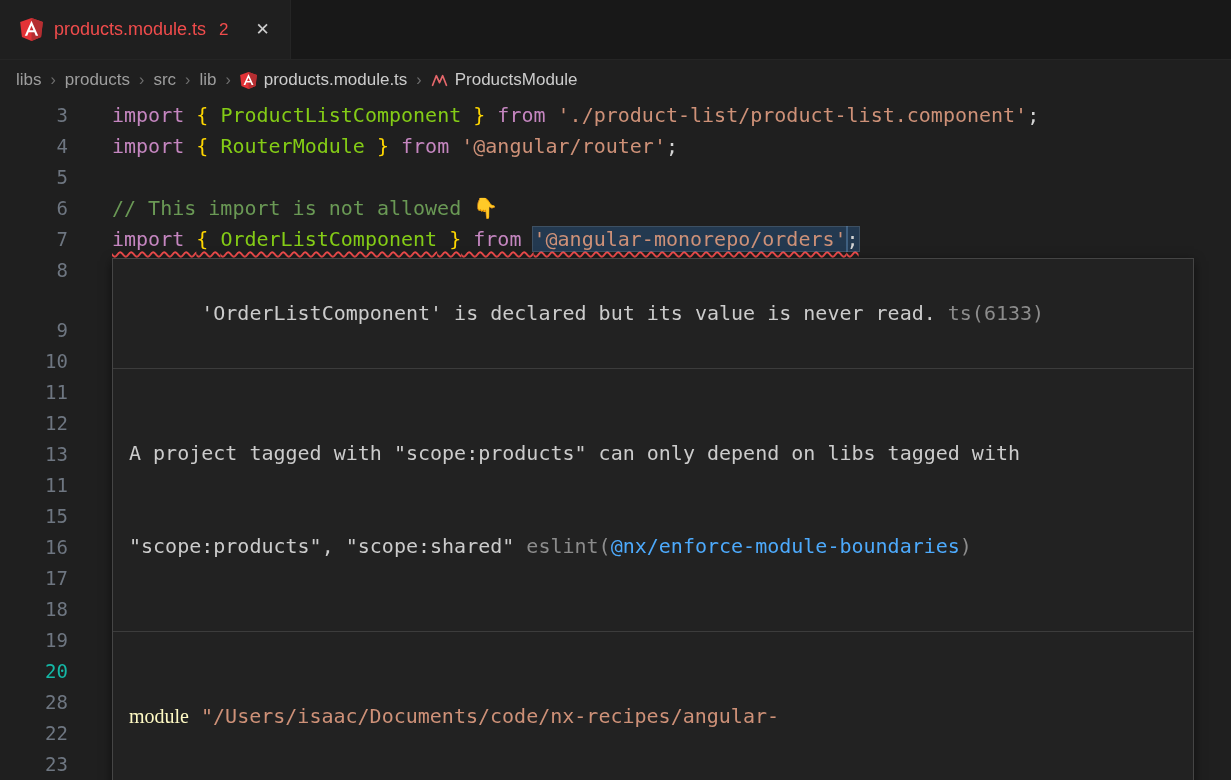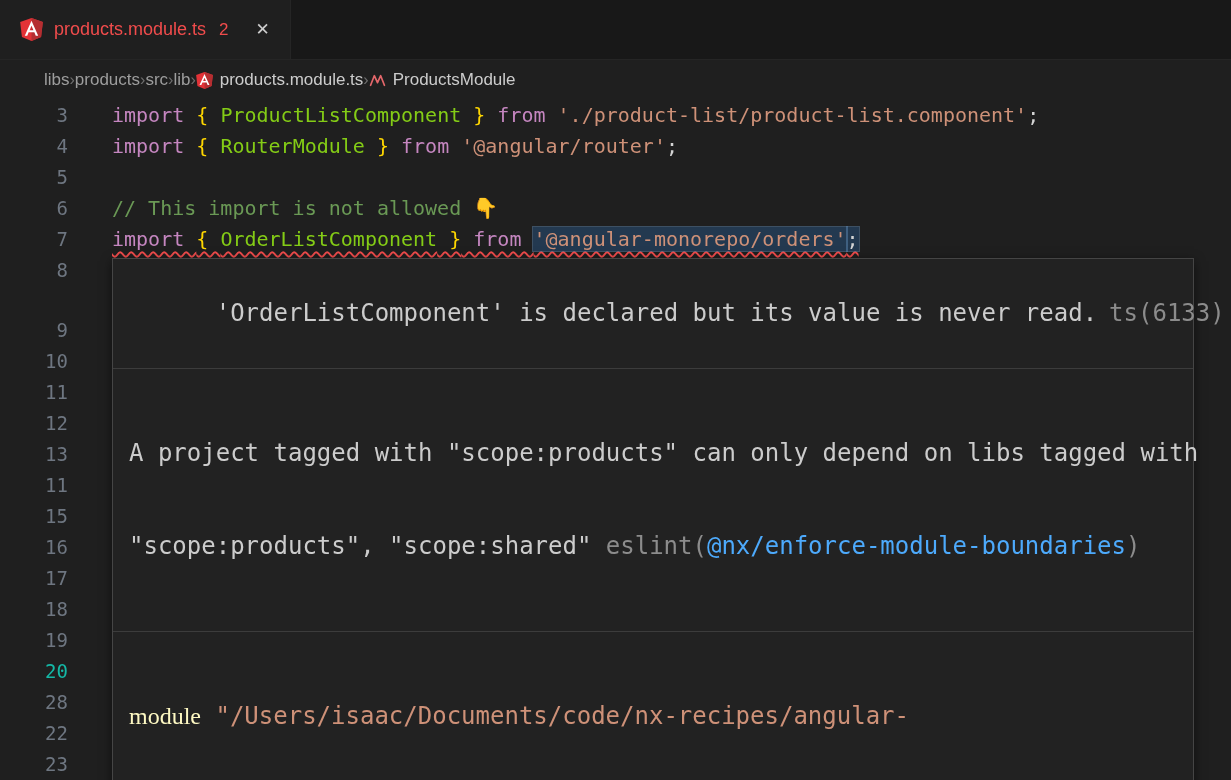--- a/index.html
+++ b/index.html
@@ -22,21 +22,21 @@
     border-right:1px solid #252525;
     cursor:pointer;
   }
   .tab-title { color:#f14c4c; font-size:18px; }
   .tab-badge { color:#f14c4c; font-size:17px; margin-left:2px; }
   .tab-close { color:#cccccc; font-size:17px; margin-left:16px; cursor:pointer; }
 
   
   .breadcrumbs {
     height:40px; background:#1f1f1f; display:flex; align-items:center;
-    padding-left:44px; font-size:17px; color:#9d9d9d;
+    padding-left:16px; gap:9px; font-size:17px; color:#9d9d9d;
   }
   .crumb { cursor:pointer; }
   .crumb-sep { color:#6e6e6e; font-size:16px; }
   .crumb-strong { color:#cccccc; }
   .crumb-with-icon { display:flex; align-items:center; gap:7px; }
 
   
   .editor { position:relative; height:680px; background:#1f1f1f;
     font-family:"DejaVu Sans Mono", monospace; font-size:20px; }
   .line-row { display:flex; height:31px; line-height:31px; }
@@ -80,21 +80,21 @@
 
   
   .hover-popup {
     position:absolute; left:112px; top:158px; width:1082px;
     background:#222222; border:1px solid #454545;
     box-shadow:0 3px 10px rgba(0,0,0,0.55);
     z-index:10;
   }
   .hover-row {
     padding:7px 16px; border-bottom:1px solid #3c3c3c;
-    color:#cccccc; font-size:24px; line-height:31px; white-space:pre;
+    color:#cccccc; font-size:20px; line-height:31px; white-space:pre;
   }
   .hover-row.first { padding:8px 16px; }
   .hv-text { color:#cccccc; }
   .hv-dim  { color:#8c8c8c; }
   .hv-dim.spaced { margin-left:12px; }
   .hv-kw   { color:#fef9c3;font-family:Liberation Serif, serif; }
   .hv-str  { color:#ce9178; }
   .hv-link { color:#4daafc; cursor:pointer; }
 
   .icon-box { display:inline-flex; align-items:center; justify-content:center; }

